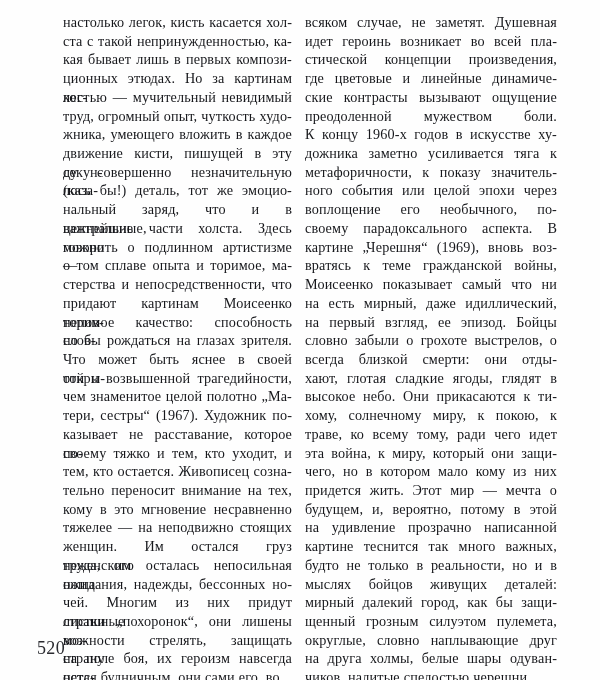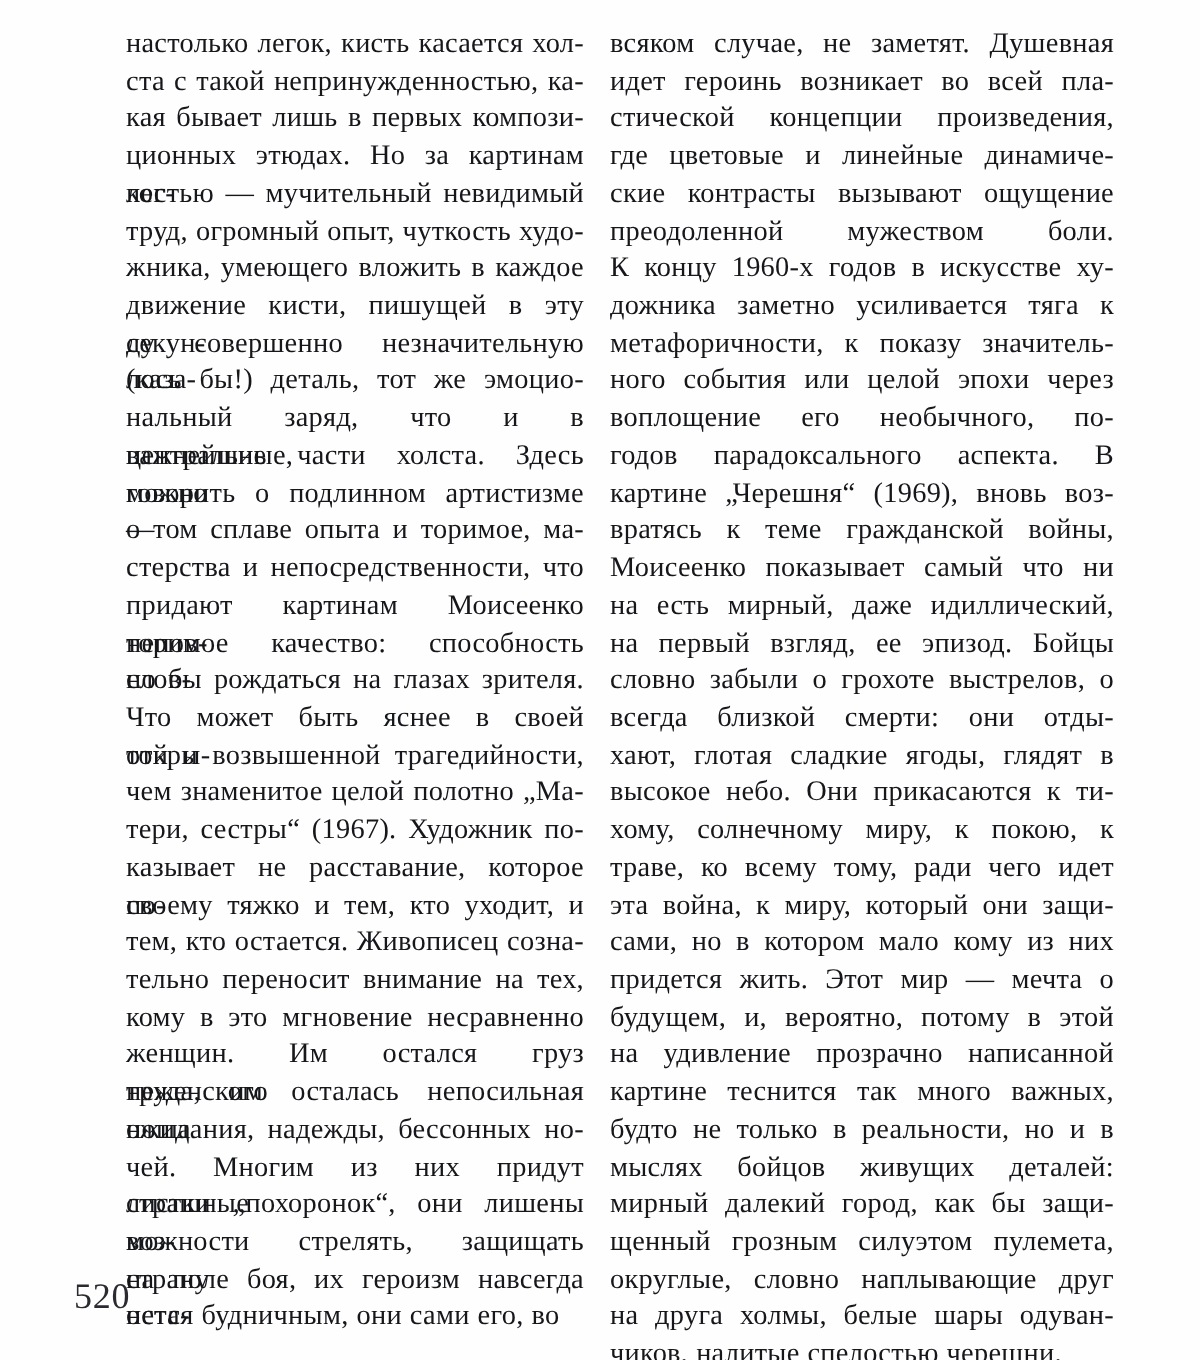--- a/index.html
+++ b/index.html
@@ -123,20 +123,21 @@
           <span class="line">но бы рождаться на глазах зрителя.</span>
           <span class="line">Что может быть яснее в своей откры-</span>
           <span class="line">той и возвышенной трагедийности,</span>
           <span class="line">чем знаменитое целой полотно „Ма-</span>
           <span class="line">тери, сестры“ (1967). Художник по-</span>
           <span class="line">казывает не расставание, которое по-</span>
           <span class="line">своему тяжко и тем, кто уходит, и</span>
           <span class="line">тем, кто остается. Живописец созна-</span>
           <span class="line">тельно переносит внимание на тех,</span>
           <span class="line">кому в это мгновение несравненно</span>
+          <span class="line">тяжелее — на неподвижно стоящих</span>
           <span class="line">женщин. Им остался груз неженского</span>
           <span class="line">труда, им осталась непосильная ноша</span>
           <span class="line">ожидания, надежды, бессонных но-</span>
           <span class="line">чей. Многим из них придут страшные</span>
           <span class="line">листки „похоронок“, они лишены воз-</span>
           <span class="line">можности стрелять, защищать страну</span>
           <span class="line">на поле боя, их героизм навсегда оста-</span>
           <span class="line last">нется будничным, они сами его, во</span>
         </div>
     </div>
@@ -147,34 +148,34 @@
           <span class="line">идет героинь возникает во всей пла-</span>
           <span class="line">стической концепции произведения,</span>
           <span class="line">где цветовые и линейные динамиче-</span>
           <span class="line">ские контрасты вызывают ощущение</span>
           <span class="line">преодоленной мужеством боли.</span>
           <span class="line">К концу 1960-х годов в искусстве ху-</span>
           <span class="line">дожника заметно усиливается тяга к</span>
           <span class="line">метафоричности, к показу значитель-</span>
           <span class="line">ного события или целой эпохи через</span>
           <span class="line">воплощение его необычного, по-</span>
-          <span class="line">годов парадоксального аспекта. В</span>
+          <span class="line">своему парадоксального аспекта. В</span>
           <span class="line">картине „Черешня“ (1969), вновь воз-</span>
           <span class="line">вратясь к теме гражданской войны,</span>
           <span class="line">Моисеенко показывает самый что ни</span>
           <span class="line">на есть мирный, даже идиллический,</span>
           <span class="line">на первый взгляд, ее эпизод. Бойцы</span>
           <span class="line">словно забыли о грохоте выстрелов, о</span>
           <span class="line">всегда близкой смерти: они отды-</span>
           <span class="line">хают, глотая сладкие ягоды, глядят в</span>
           <span class="line">высокое небо. Они прикасаются к ти-</span>
           <span class="line">хому, солнечному миру, к покою, к</span>
           <span class="line">траве, ко всему тому, ради чего идет</span>
           <span class="line">эта война, к миру, который они защи-</span>
-          <span class="line">сами, но в котором мало кому из них</span>
+          <span class="line">чего, но в котором мало кому из них</span>
           <span class="line">придется жить. Этот мир — мечта о</span>
           <span class="line">будущем, и, вероятно, потому в этой</span>
           <span class="line">на удивление прозрачно написанной</span>
           <span class="line">картине теснится так много важных,</span>
           <span class="line">будто не только в реальности, но и в</span>
           <span class="line">мыслях бойцов живущих деталей:</span>
           <span class="line">мирный далекий город, как бы защи-</span>
           <span class="line">щенный грозным силуэтом пулемета,</span>
           <span class="line">округлые, словно наплывающие друг</span>
           <span class="line">на друга холмы, белые шары одуван-</span>

